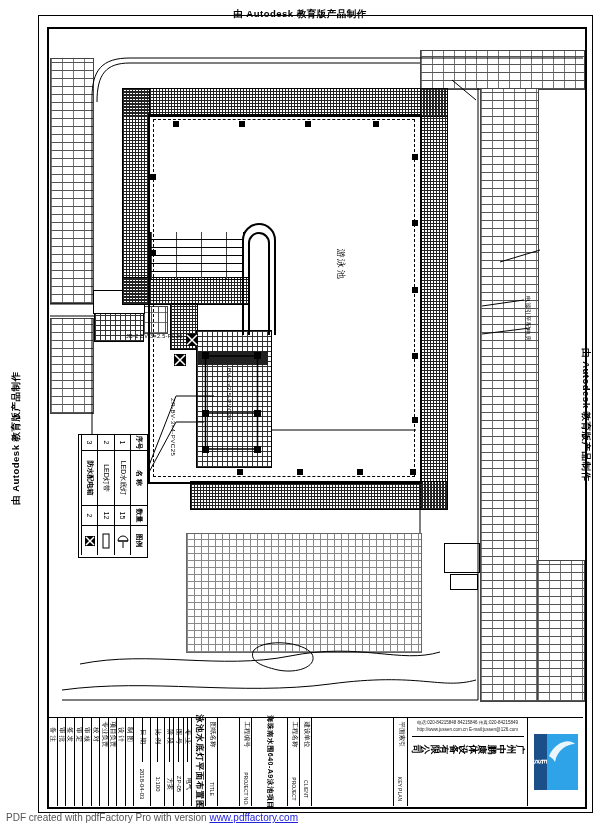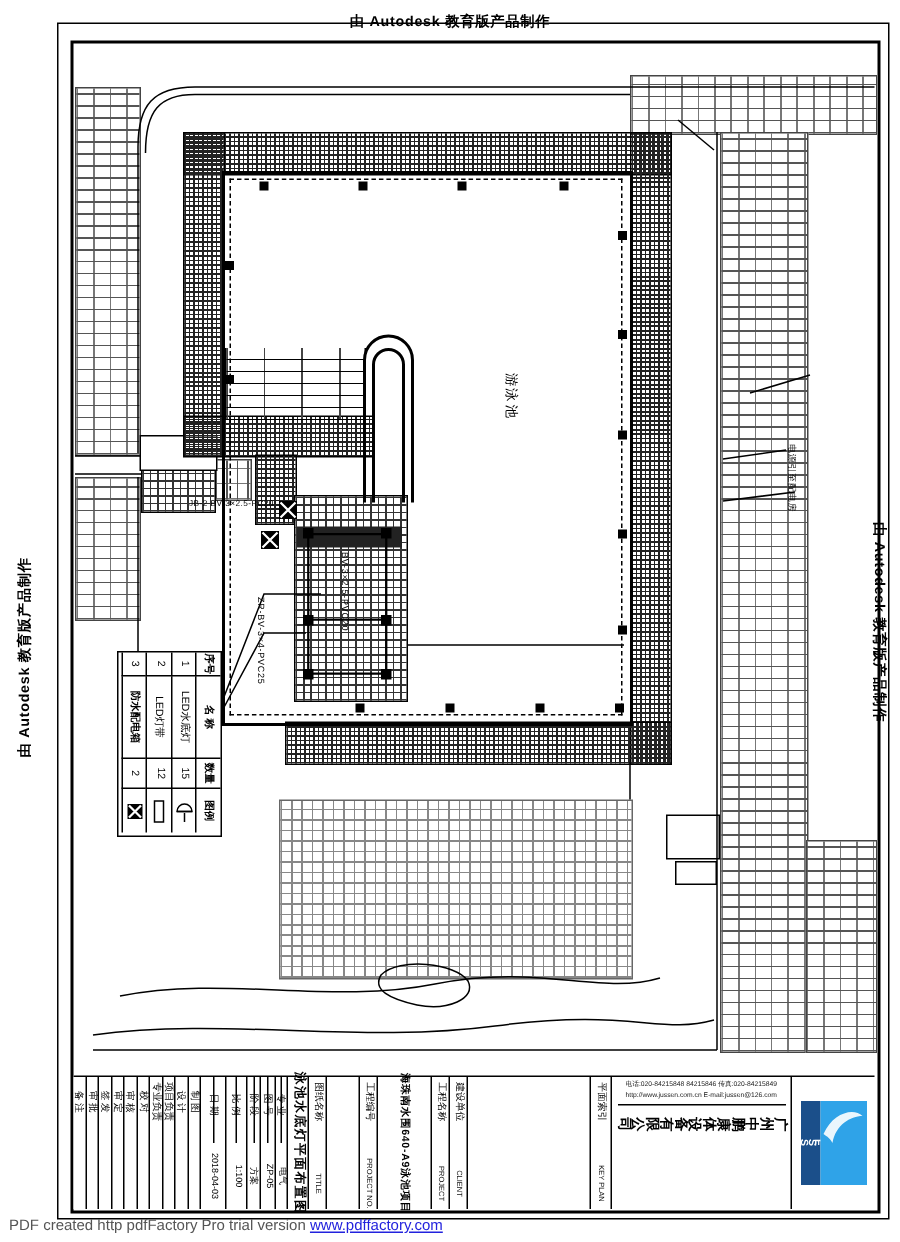--- a/index.html
+++ b/index.html
@@ -356,13 +356,13 @@
         </div>
       <div class="logo-main" style="background: rgb(47, 163, 232);">
         <svg width="31" height="56" viewBox="0 0 31 56" style="position:absolute;left:0;top:0;">
           <path d="M2,22 C8,8 22,4 28,10 C20,10 10,16 8,28 C6,24 3,23 2,22 Z" fill="#fff" opacity="0.9"></path>
         </svg>
       </div>
     </div>
   </div>
 </div>
 
-<div class="abs footer"><span>PDF created http pdfFactory Pro trial version </span><a href="#">www.pdffactory.com</a></div>
+<div class="abs footer"><span>PDF created with pdfFactory Pro with version </span><a href="#">www.pdffactory.com</a></div>
 
 </body></html>

